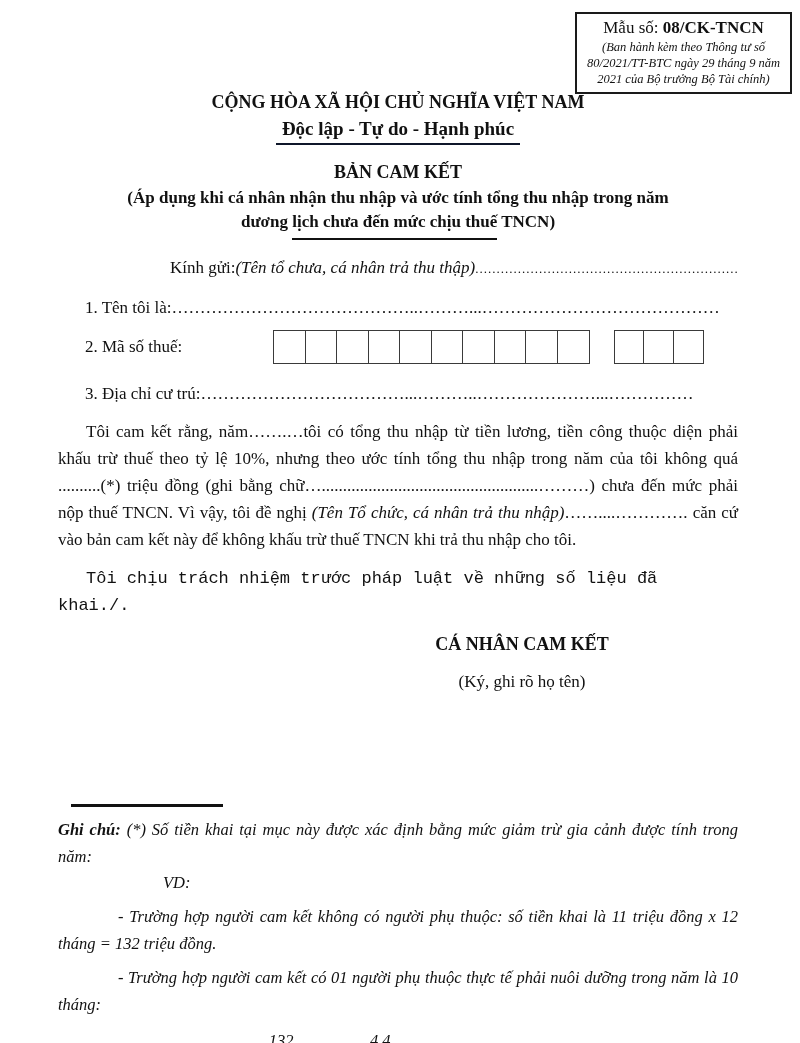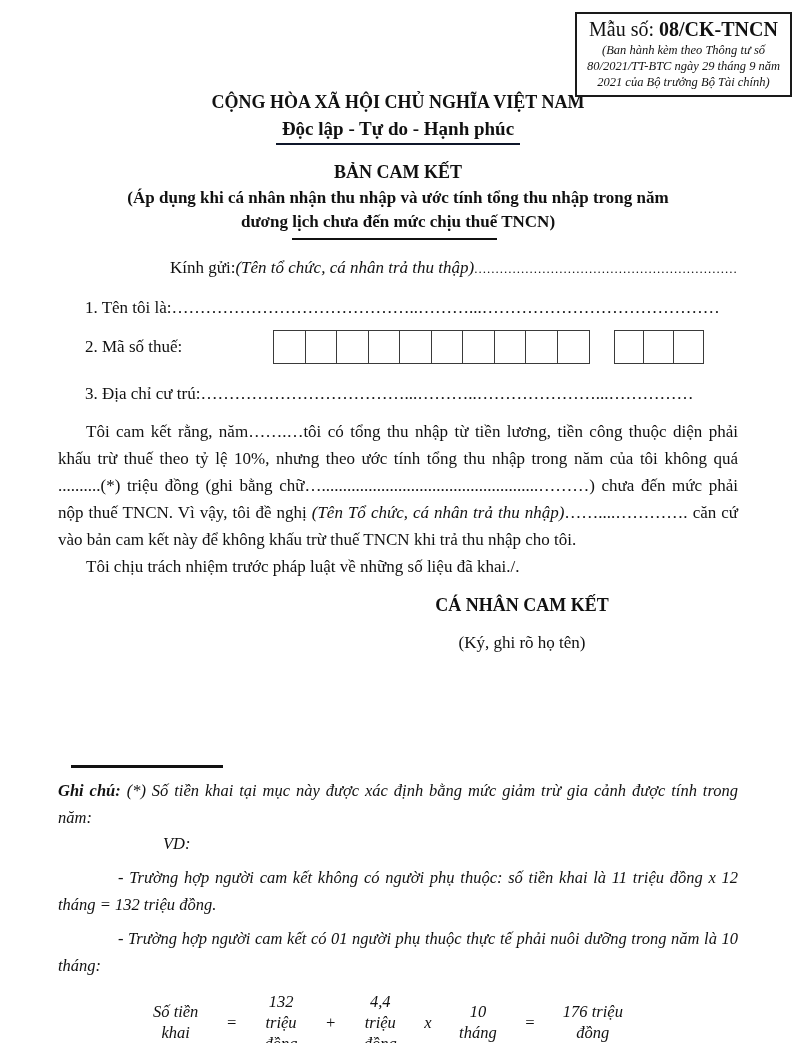--- a/index.html
+++ b/index.html
@@ -15,21 +15,21 @@
   }
   .content { padding:0 62px 0 58px; }
 
   
   .form-box {
     position:absolute; top:12px; left:575px; width:217px;
     border:2px solid #1a1a1a;
     padding:4px 4px 5px 4px;
     text-align:center;
   }
-  .form-box .fb-line1 { font-size:20px; }
+  .form-box .fb-line1 { font-size:17px; }
   .form-box .fb-code { font-weight:bold; }
   .form-box .fb-issued { font-style:italic; font-size:12.5px; line-height:16px; margin-top:1px; }
 
   
   .nat-1 { margin-top:92px; text-align:center; font-weight:bold; font-size:18px; }
   .nat-2 { text-align:center; margin-top:5px; }
   .nat-2 span { display:inline-block; font-weight:bold; font-size:19px; border-bottom:2px solid #0f172a; padding:0 6px 3px 6px; }
 
   
   .doc-title { margin-top:17px; text-align:center; font-weight:bold; font-size:18px; }
@@ -53,21 +53,21 @@
     margin-left:-1.5px;
     background:#fff;
   }
   .tc-group .tc-cell:first-child { margin-left:0; }
   .tc-gap { width:24px; }
   .tc-group.small .tc-cell { width:31px; }
 
   
   .para { margin-top:14px; text-align:justify; text-indent:28px; line-height:27px; }
   .para .it { font-style:italic; }
-  .para2 { margin-top:0; text-indent:28px; line-height:27px; }
+  .para2 { margin-top:12px; text-indent:28px; line-height:27px;font-family:Liberation Mono, monospace; }
 
   
   .sig-block { margin-top:15px; margin-left:309px; width:310px; text-align:center; }
   .sig-date { font-style:italic; font-size:17px; }
   .sig-title { font-weight:bold; font-size:18px; margin-top:2px; }
   .sig-note { font-size:17px; margin-top:17px; }
 
   
   .separator { margin-top:112px; margin-left:13px; width:152px; height:2.5px; background:#111; }
   .note-para { margin-top:9px; font-style:italic; text-align:justify; line-height:27px; font-size:16.5px; }
@@ -98,21 +98,21 @@
     <div class="nat-2"><span>Độc lập - Tự do - Hạnh phúc</span></div>
 
     <div class="doc-title">BẢN CAM KẾT</div>
     <div class="doc-sub">
       <span>(Áp dụng khi cá nhân nhận thu nhập và ước tính tổng thu nhập trong năm</span><br>
       <span>dương </span><span class="u">lịch chưa đến mức chịu thuế</span><span> TNCN)</span>
     </div>
 
     <div class="recipient">
       <span>Kính gửi: </span>
-      <span class="hint">(Tên tổ chức, cá nhân trả thu thập)</span>
+      <span class="hint">(Tên tổ chưa, cá nhân trả thu thập)</span>
       <span class="dots-sm">................................................................</span>
     </div>
 
     <div class="field">
       <span>1. Tên tôi là: </span>
       <span class="dots">……………………………………..………...……………………………………</span>
     </div>
 
     <div class="field-msthue">
       <span class="lbl">2. Mã số thuế:</span>

